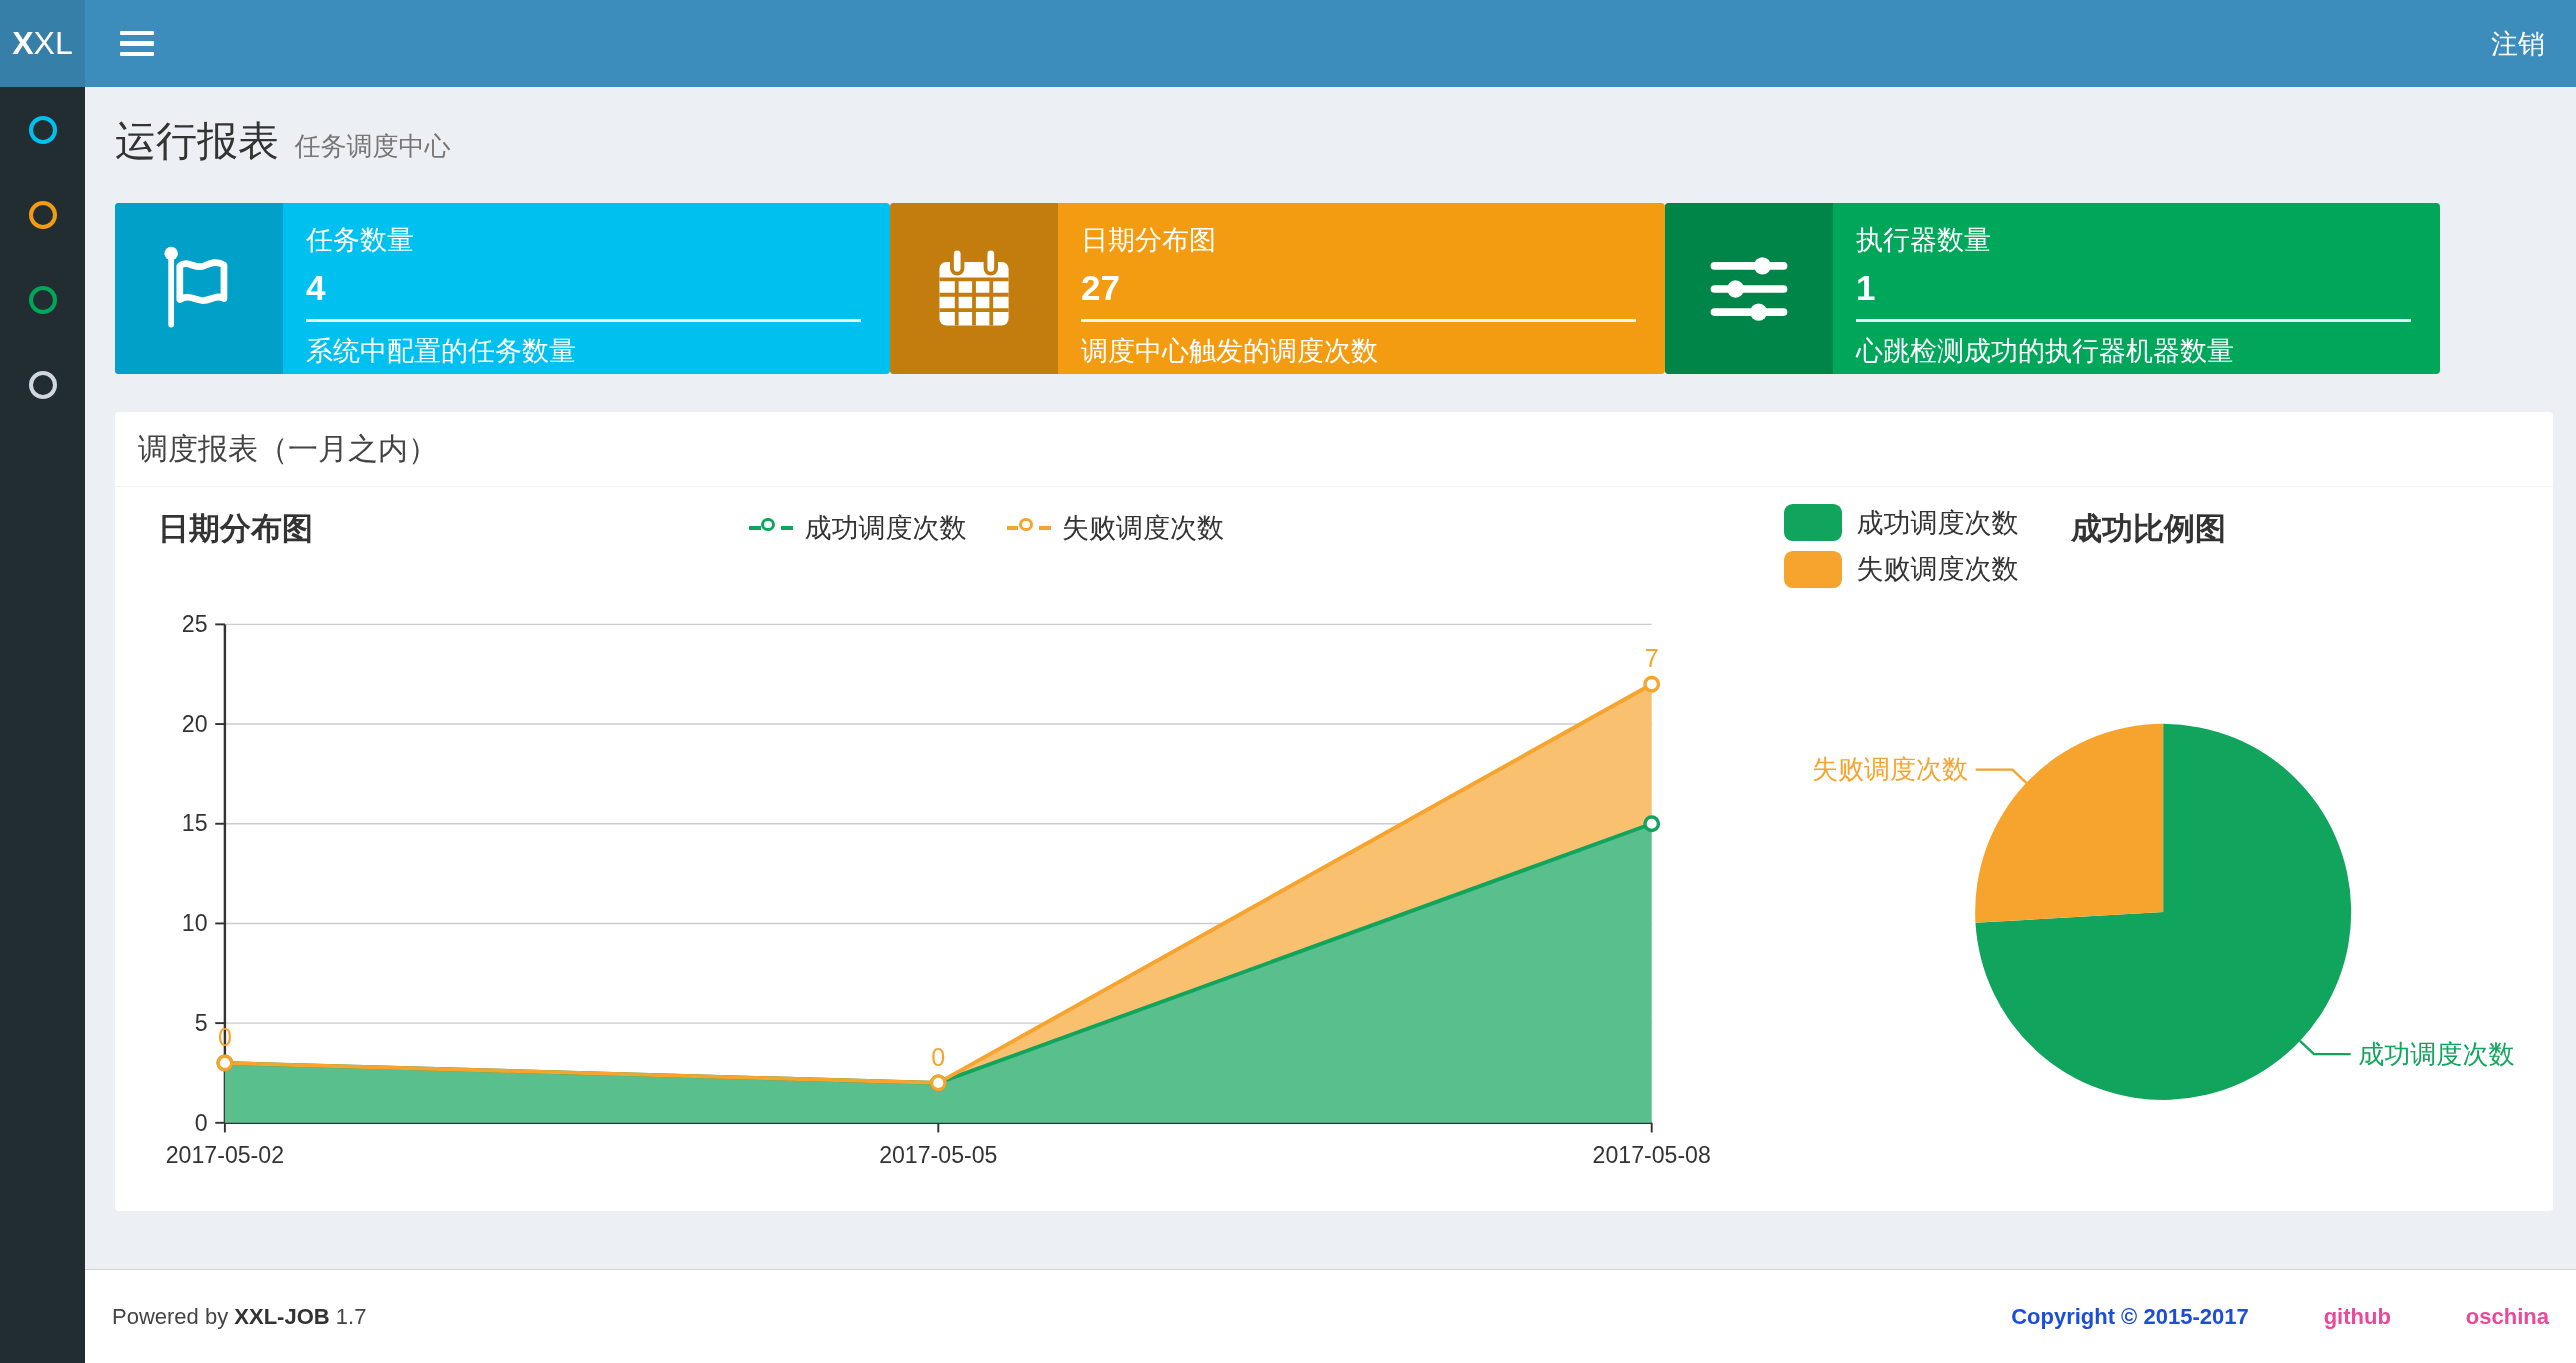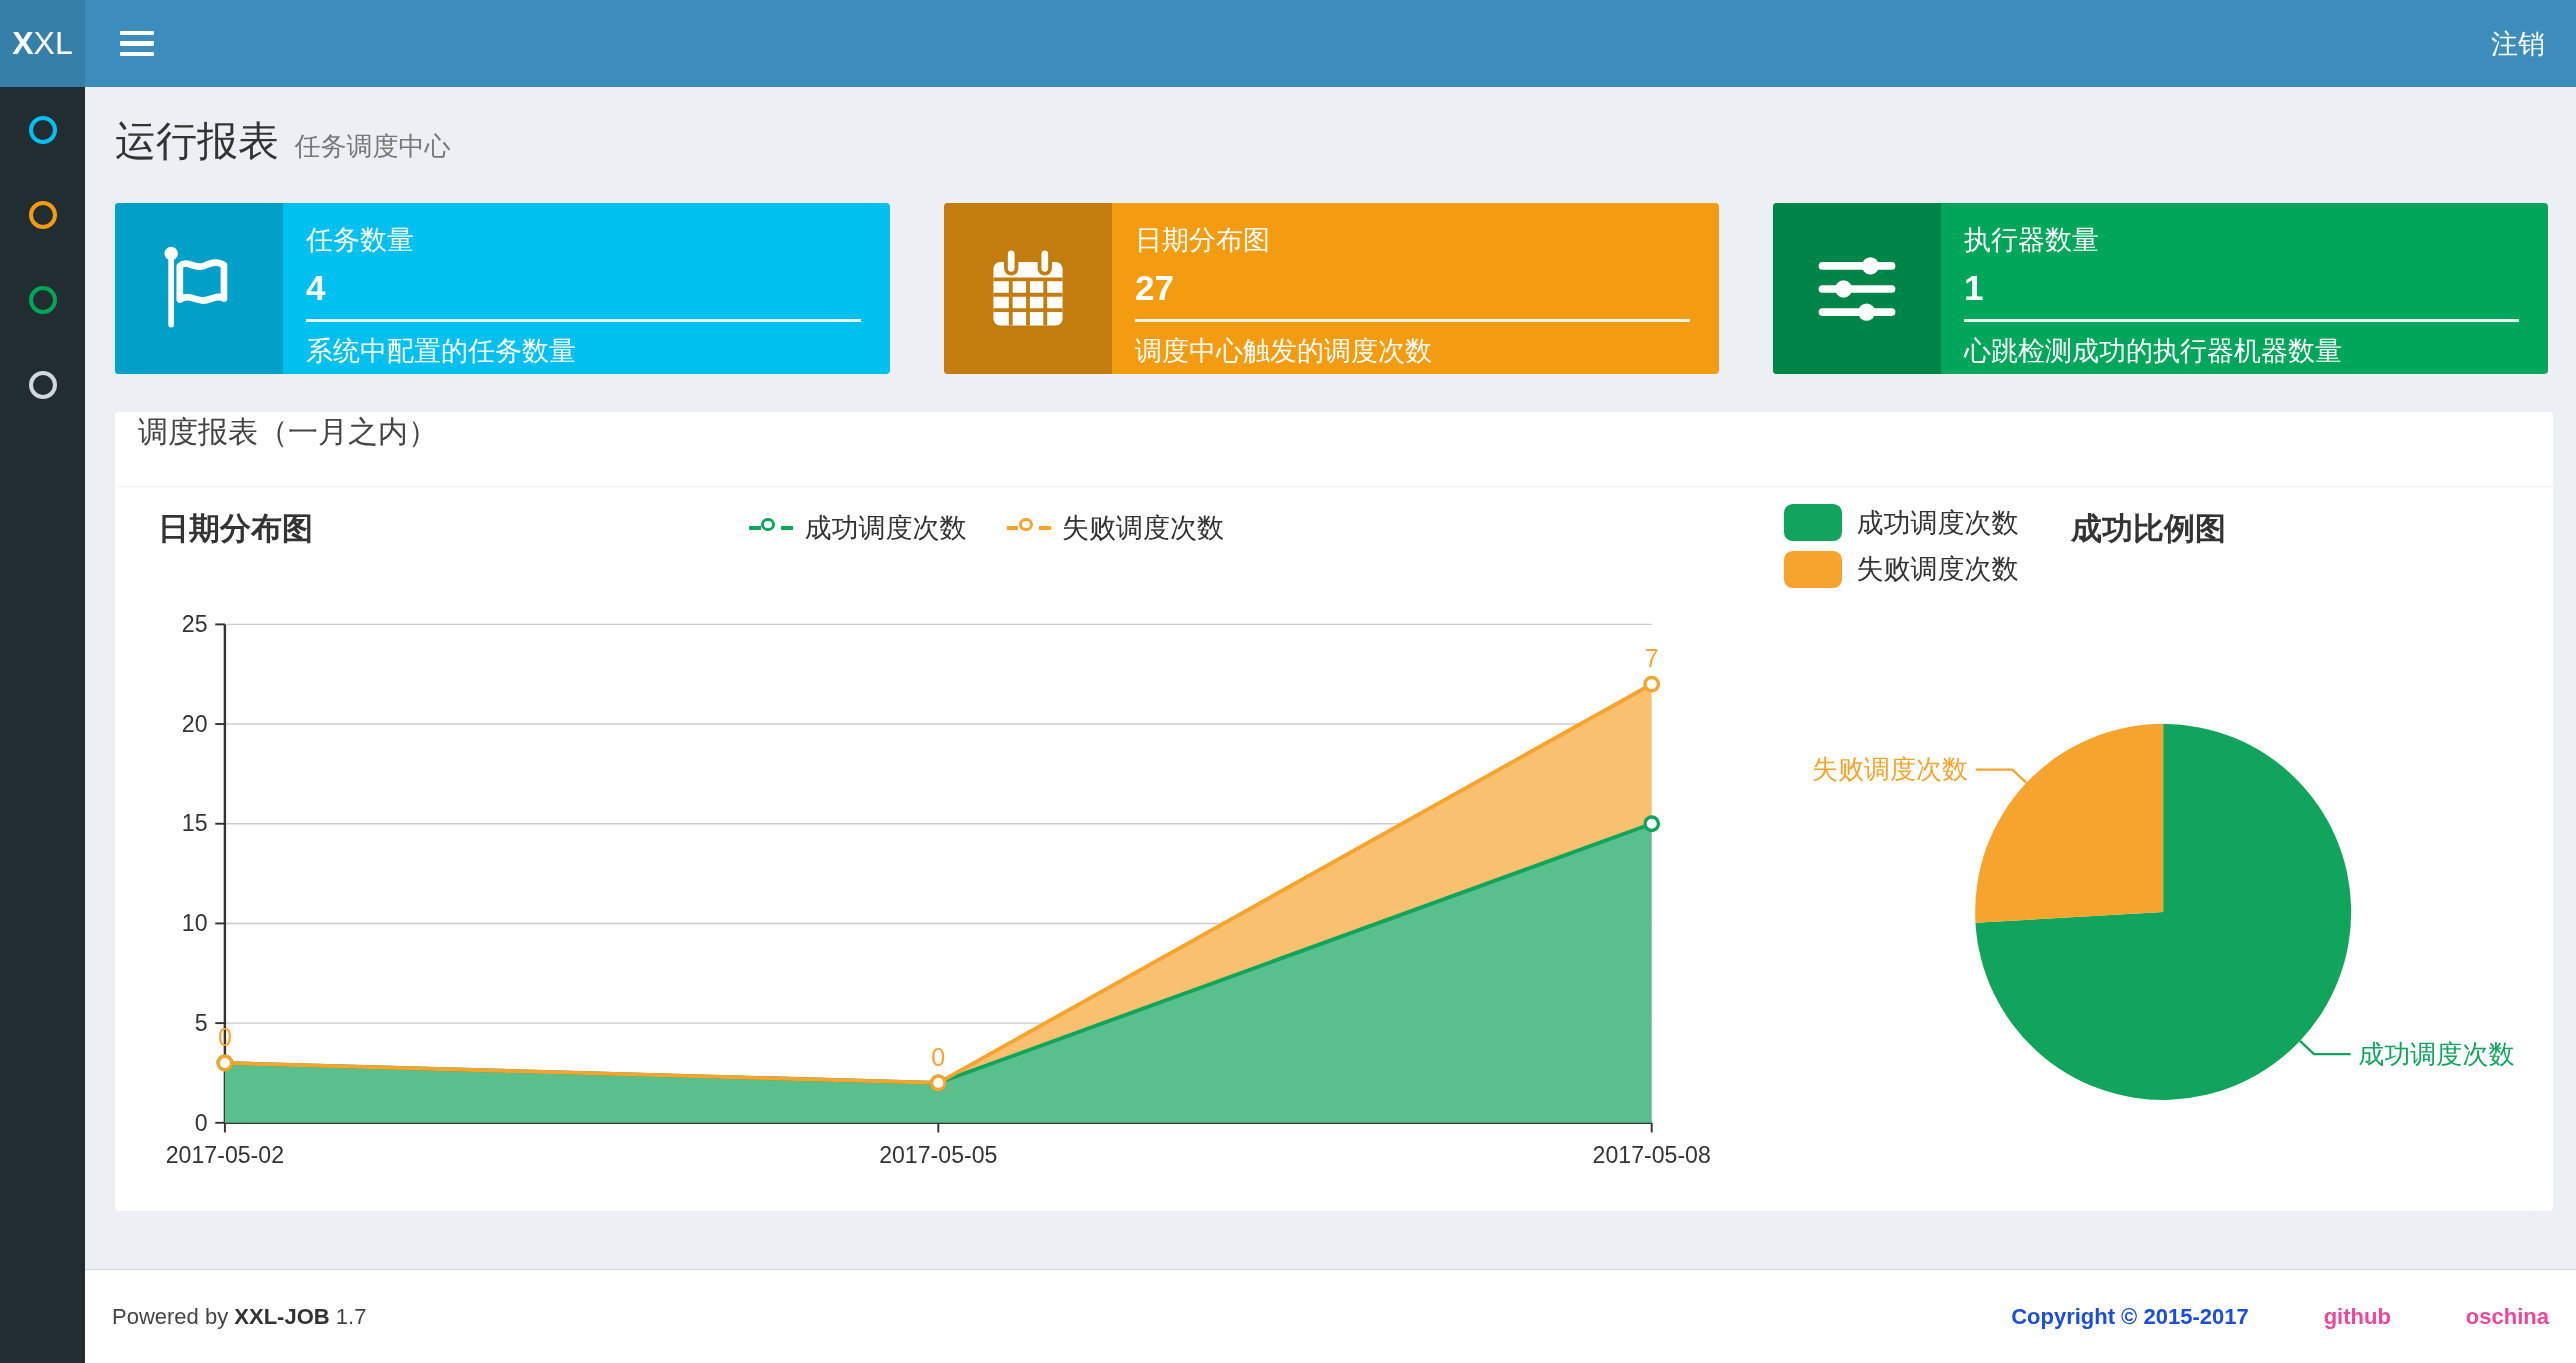--- a/index.html
+++ b/index.html
@@ -28,33 +28,33 @@
   .side-item { height:85px; display:flex; align-items:center; justify-content:center; cursor:pointer; }
   .side-item .ring { width:28px; height:28px; border-radius:50%; border:4.8px solid #fff; }
 
   
   .content { position:absolute; left:85px; top:87px; right:0; bottom:94px; padding:27px 27px 0 30px; }
   .page-header { height:64px; display:flex; align-items:baseline; }
   .page-title { font-size:41px; font-weight:500; color:#333; }
   .page-subtitle { font-size:26px; color:#777; margin-left:15.4px; }
 
   
-  .info-row { display:flex; gap:54px; margin-top:25px; }
+  .info-row { display:flex; margin-top:25px; }
   .info-box { width:775px; height:171px; border-radius:3.9px; display:flex; color:#fff; overflow:hidden; }
   .info-icon { width:168px; display:flex; align-items:center; justify-content:center; flex:none; }
   .info-icon svg { width:96px; height:96px; }
   .info-content { flex:1; padding:19px 29px 0 23px; display:flex; flex-direction:column; }
   .info-label { font-size:27px; }
   .info-number { font-size:35px; font-weight:bold; margin-top:9.6px; }
   .info-divider { height:2.9px; background:rgba(255,255,255,0.9); margin-top:11.6px; }
   .info-desc { font-size:27px; margin-top:10.6px; }
 
   
   .panel { position:relative; margin-top:38px; width:2438px; height:799px; background:#fff; border-radius:3.9px; }
-  .panel-header { height:75px; border-bottom:1px solid #f4f4f4; display:flex; align-items:flex-start; padding-left:23px; }
+  .panel-header { height:75px; border-bottom:1px solid #f4f4f4; display:flex; align-items:center; padding-left:23px; }
   .panel-title { font-size:30px; color:#444; }
   .panel-body { position:relative; height:723px; }
 
   .chart-title { position:absolute; font-size:31px; font-weight:bold; color:#333; }
   #line-chart-title { left:43px; top:21px; }
   #pie-chart-title  { left:1950px; top:21px;margin-left:6px; }
 
   .line-legend { position:absolute; left:23px; top:23px; width:1697px; display:flex; justify-content:center; gap:40px; }
   .legend-item { display:flex; align-items:center; gap:11.6px; cursor:pointer; }
   .legend-line-icon { position:relative; width:44px; height:21px; }

